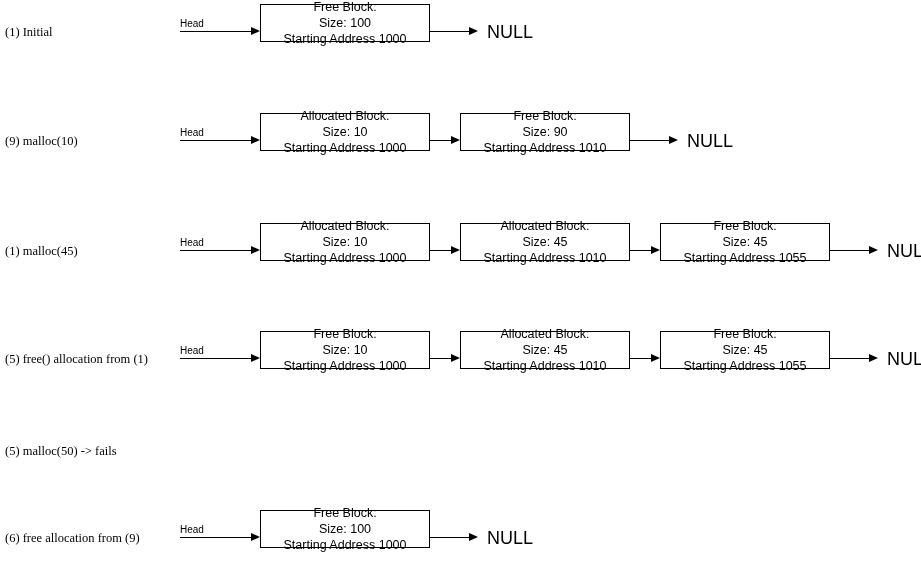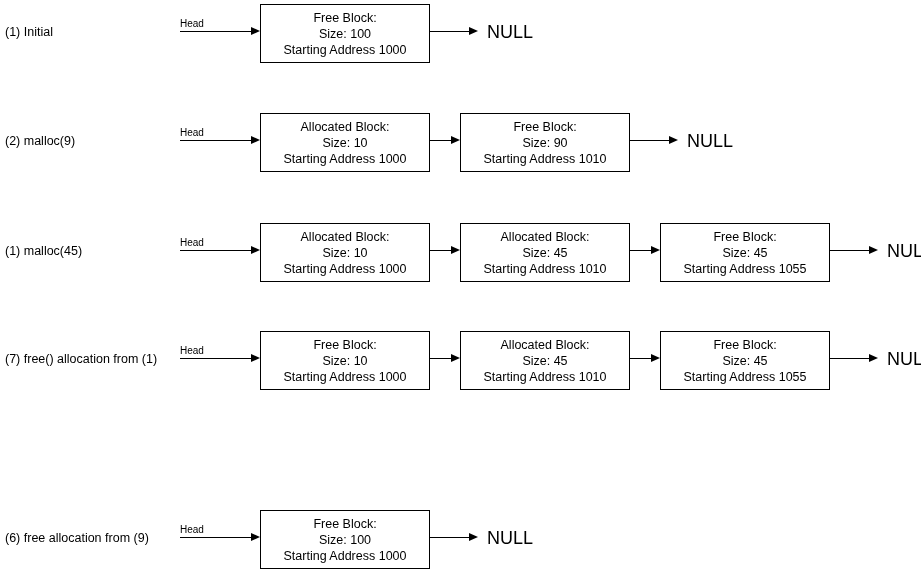--- a/index.html
+++ b/index.html
@@ -4,24 +4,24 @@
 <style>
   html,body{margin:0;padding:0;background:#ffffff;}
   .canvas{
     position:relative;width:921px;height:571px;background:#ffffff;overflow:hidden;
     font-family:"Liberation Sans", sans-serif;color:#000;
   }
   .row{position:absolute;left:0;width:921px;height:55px;}
   .r1{top:4px}.r2{top:113px}.r3{top:223px}.r4{top:331px}.r5{top:423px}.r6{top:510px}
   .row-label{
     position:absolute;left:5px;top:50%;transform:translateY(-50%);
-    font-size:12.5px;white-space:nowrap;
+    font-size:12.5px;white-space:nowrap;font-family:Liberation Serif, serif;
   }
   .box{
-    position:absolute;top:0;width:170px;height:59px;box-sizing:border-box;
+    position:absolute;top:0;width:170px;height:38px;box-sizing:border-box;
     border:1.5px solid #000;background:#fff;
     display:flex;flex-direction:column;justify-content:center;
     text-align:center;font-size:12.5px;line-height:16px;white-space:nowrap;
   }
   .p0{left:260px}.p1{left:460px}.p2{left:660px}
   .hline{position:absolute;top:26.5px;height:1.5px;background:#000;}
   .ah{
     position:absolute;left:100%;top:50%;transform:translateY(-50%);
     width:0;height:0;border-left:9px solid #000;
     border-top:4.5px solid transparent;border-bottom:4.5px solid transparent;
@@ -55,21 +55,21 @@
       <div>Size: 100</div>
       <div>Starting Address 1000</div>
     </div>
     <div class="hline null-arrow-1">
         <i class="ah"></i>
       </div>
     <div class="null-text n1">NULL</div>
   </div>
 
   <div class="row r2">
-    <div class="row-label">(2) malloc(9)</div>
+    <div class="row-label">(9) malloc(10)</div>
     <div class="head-text">Head</div>
     <div class="hline head-line">
         <i class="ah"></i>
       </div>
     <div class="box p0">
       <div>Allocated Block:</div>
       <div>Size: 10</div>
       <div>Starting Address 1000</div>
     </div>
     <div class="hline link-a">
@@ -113,21 +113,21 @@
       <div>Size: 45</div>
       <div>Starting Address 1055</div>
     </div>
     <div class="hline null-arrow-3">
         <i class="ah"></i>
       </div>
     <div class="null-text n3">NULL</div>
   </div>
 
   <div class="row r4">
-    <div class="row-label">(7) free() allocation from (1)</div>
+    <div class="row-label">(5) free() allocation from (1)</div>
     <div class="head-text">Head</div>
     <div class="hline head-line">
         <i class="ah"></i>
       </div>
     <div class="box p0">
       <div>Free Block:</div>
       <div>Size: 10</div>
       <div>Starting Address 1000</div>
     </div>
     <div class="hline link-a">
@@ -145,20 +145,23 @@
       <div>Free Block:</div>
       <div>Size: 45</div>
       <div>Starting Address 1055</div>
     </div>
     <div class="hline null-arrow-3">
         <i class="ah"></i>
       </div>
     <div class="null-text n3">NULL</div>
   </div>
 
+  <div class="row r5">
+    <div class="row-label">(5) malloc(50) -&gt; fails</div>
+  </div>
 
   <div class="row r6">
     <div class="row-label">(6) free allocation from (9)</div>
     <div class="head-text">Head</div>
     <div class="hline head-line">
         <i class="ah"></i>
       </div>
     <div class="box p0">
       <div>Free Block:</div>
       <div>Size: 100</div>

